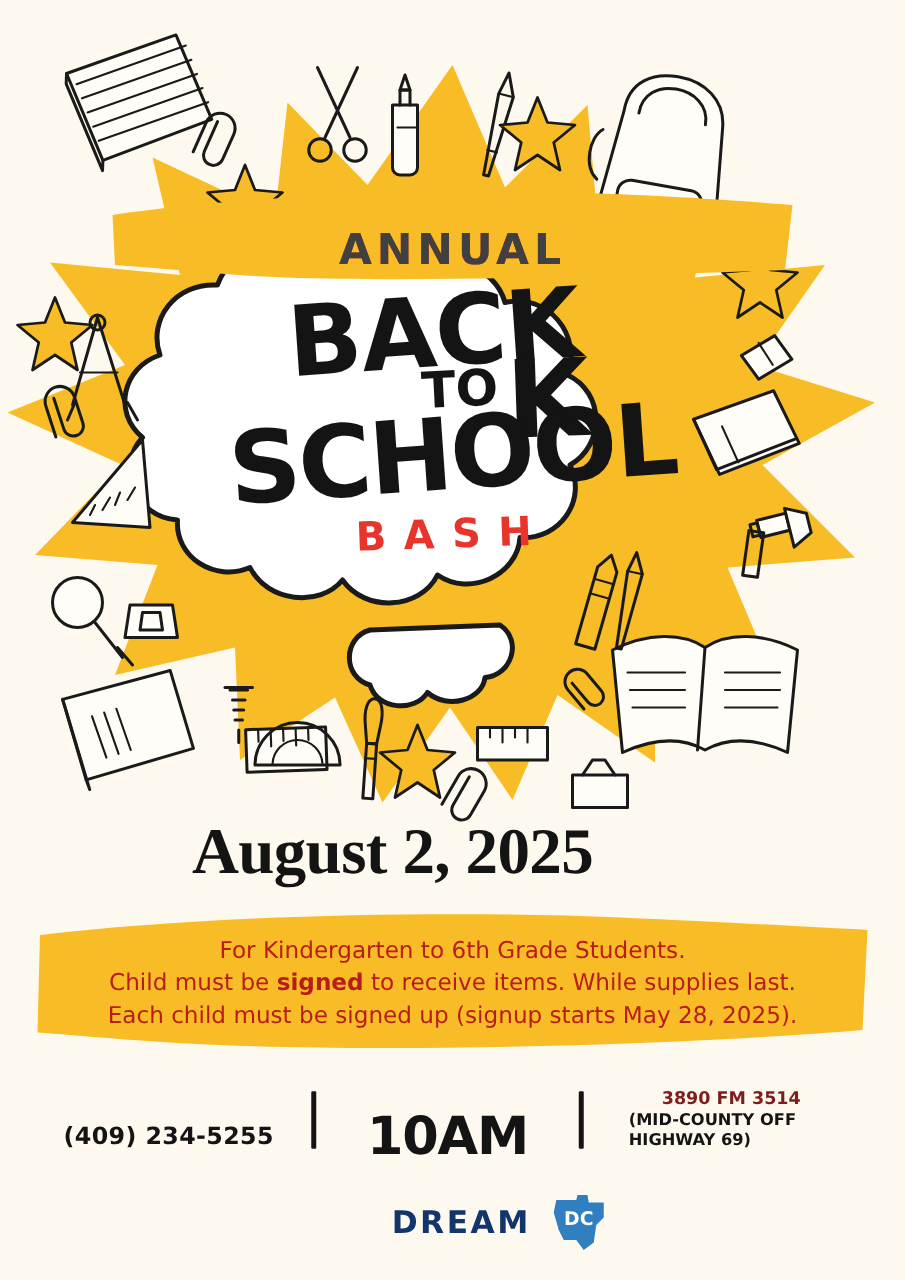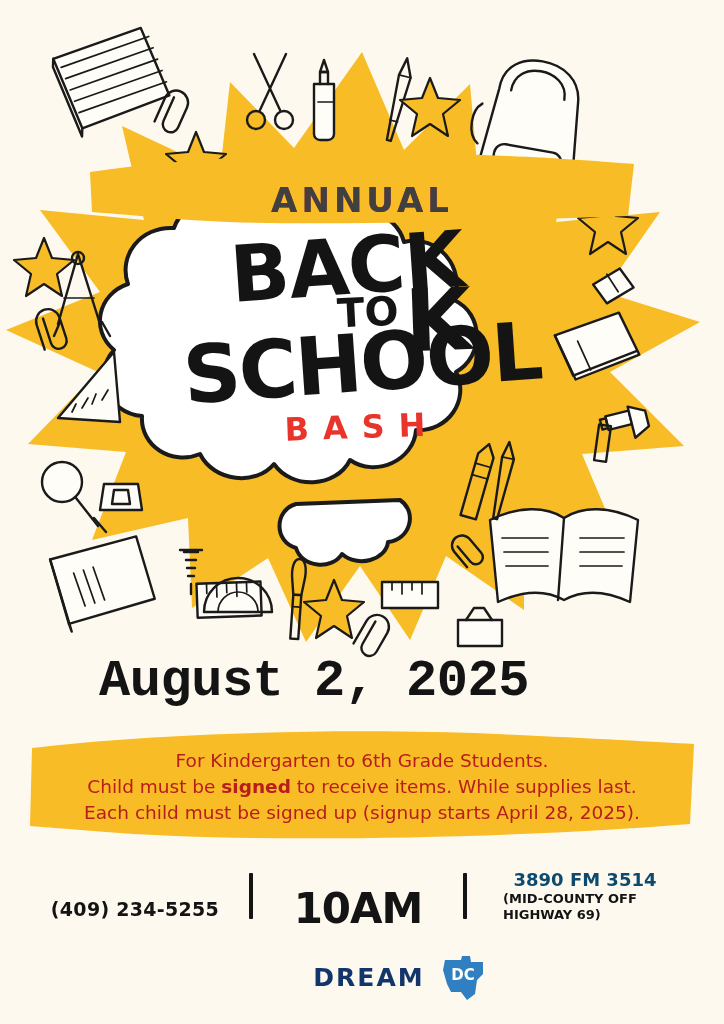--- a/index.html
+++ b/index.html
@@ -124,21 +124,21 @@
     color: #e8342a;
     transform: rotate(-2deg);
   }
 
   
   #event-date {
     position: absolute;
     left: 0; top: 652px;
     width: 628px;
     text-align: center;
-    font-family: Liberation Mono, monospace;
+    font-family: Liberation Serif, serif;
     font-weight: bold;
     font-size: 52px;
     letter-spacing: -0.5px;
     color: #141414;
   }
 
   
   #info-banner {
     position: absolute;
     left: 26px; top: 726px;
@@ -200,22 +200,22 @@
     color: #141414;
     margin-top: 25px;
   }
   #address-cell {
     width: 236px;
     line-height: 1.25;
   }
   #addr-line1 {
     font-family: "DejaVu Sans", sans-serif;
     font-weight: bold;
-    font-size: 18px;
-    color: #0c4a6e;
+    font-size: 14px;
+    color: #7f1d1d;
   }
   #addr-line2 {
     font-family: "DejaVu Sans", sans-serif;
     font-weight: bold;
     font-size: 13px;
     color: #141414;
     padding-left: 36px;
   }
 
   
@@ -429,21 +429,21 @@
 
 <div id="event-date">August 2, 2025</div>
 
 <div id="info-banner">
   <svg class="band" width="672" height="118" viewBox="0 0 672 118">
     <path d="M6,22 C140,6 330,2 470,8 C560,12 630,16 668,18 L664,98 C520,110 300,116 150,110 C94,108 34,102 4,100 Z" fill="#f7bc26"></path>
   </svg>
   <div id="info-lines">
     <span class="ln">For Kindergarten to 6th Grade Students.</span>
     <span class="ln"><span>Child must be </span><b>signed</b><span> to receive items. While supplies last.</span></span>
-    <span class="ln">Each child must be signed up (signup starts April 28, 2025).</span>
+    <span class="ln">Each child must be signed up (signup starts May 28, 2025).</span>
   </div>
 </div>
 
 <div id="details-row">
   <div class="detail-cell" id="phone-cell">(409) 234-5255</div>
   <div class="vdiv"></div>
   <div class="detail-cell" id="time-cell">10AM</div>
   <div class="vdiv"></div>
   <div class="detail-cell" id="address-cell">
     <div id="addr-line1">3890 FM 3514</div>

